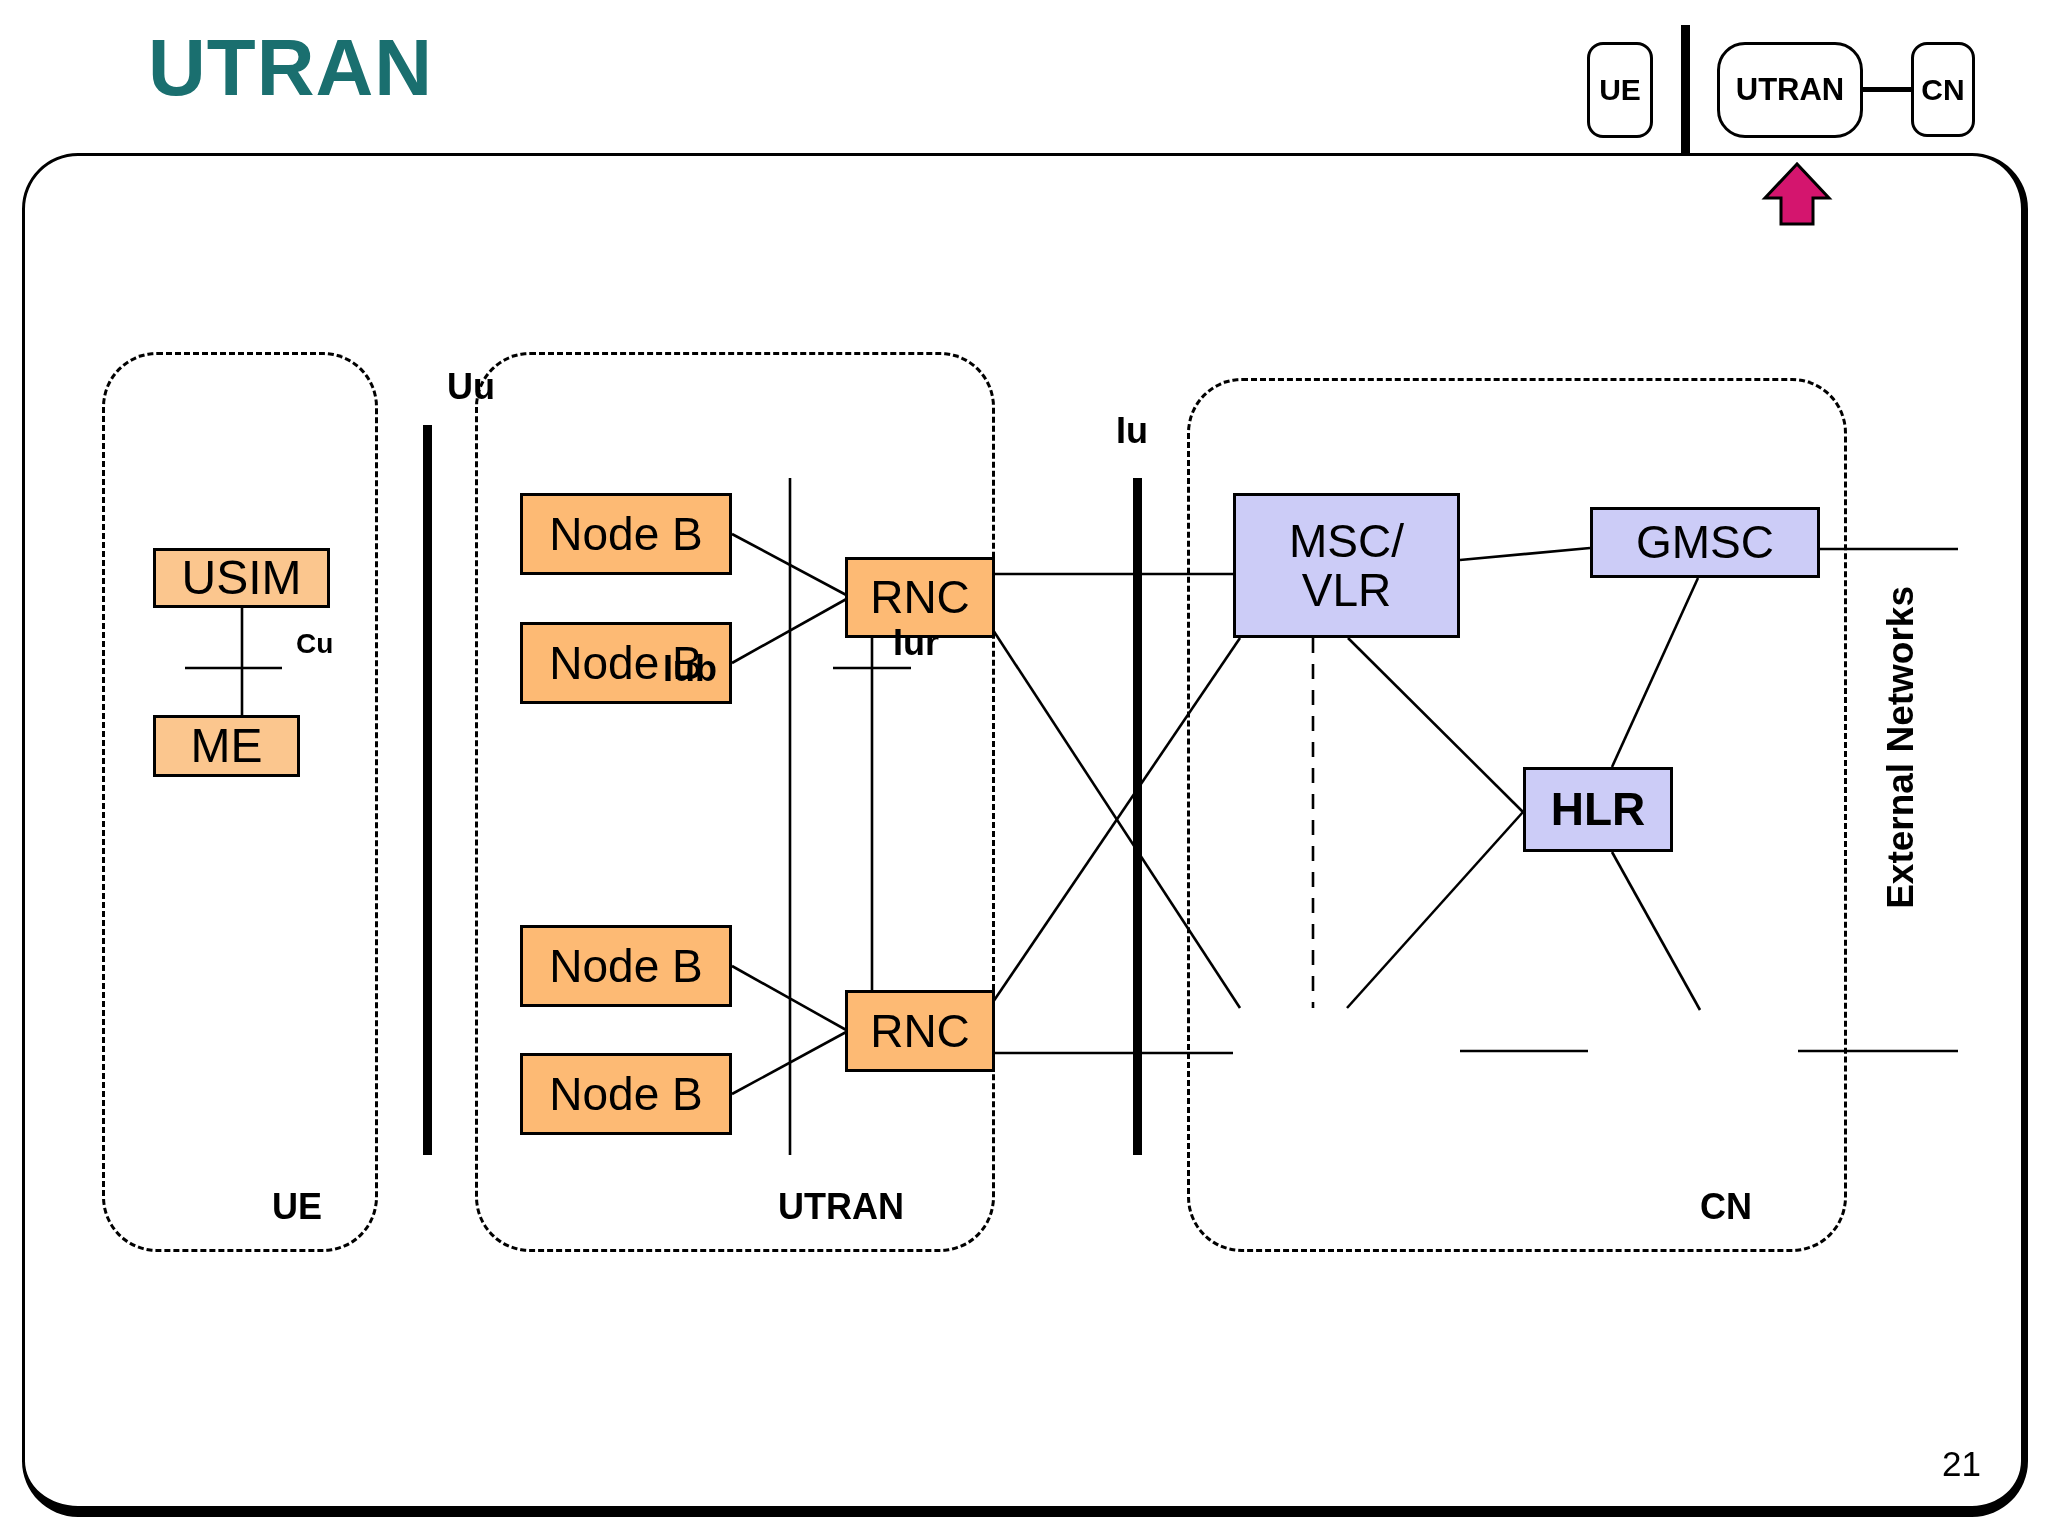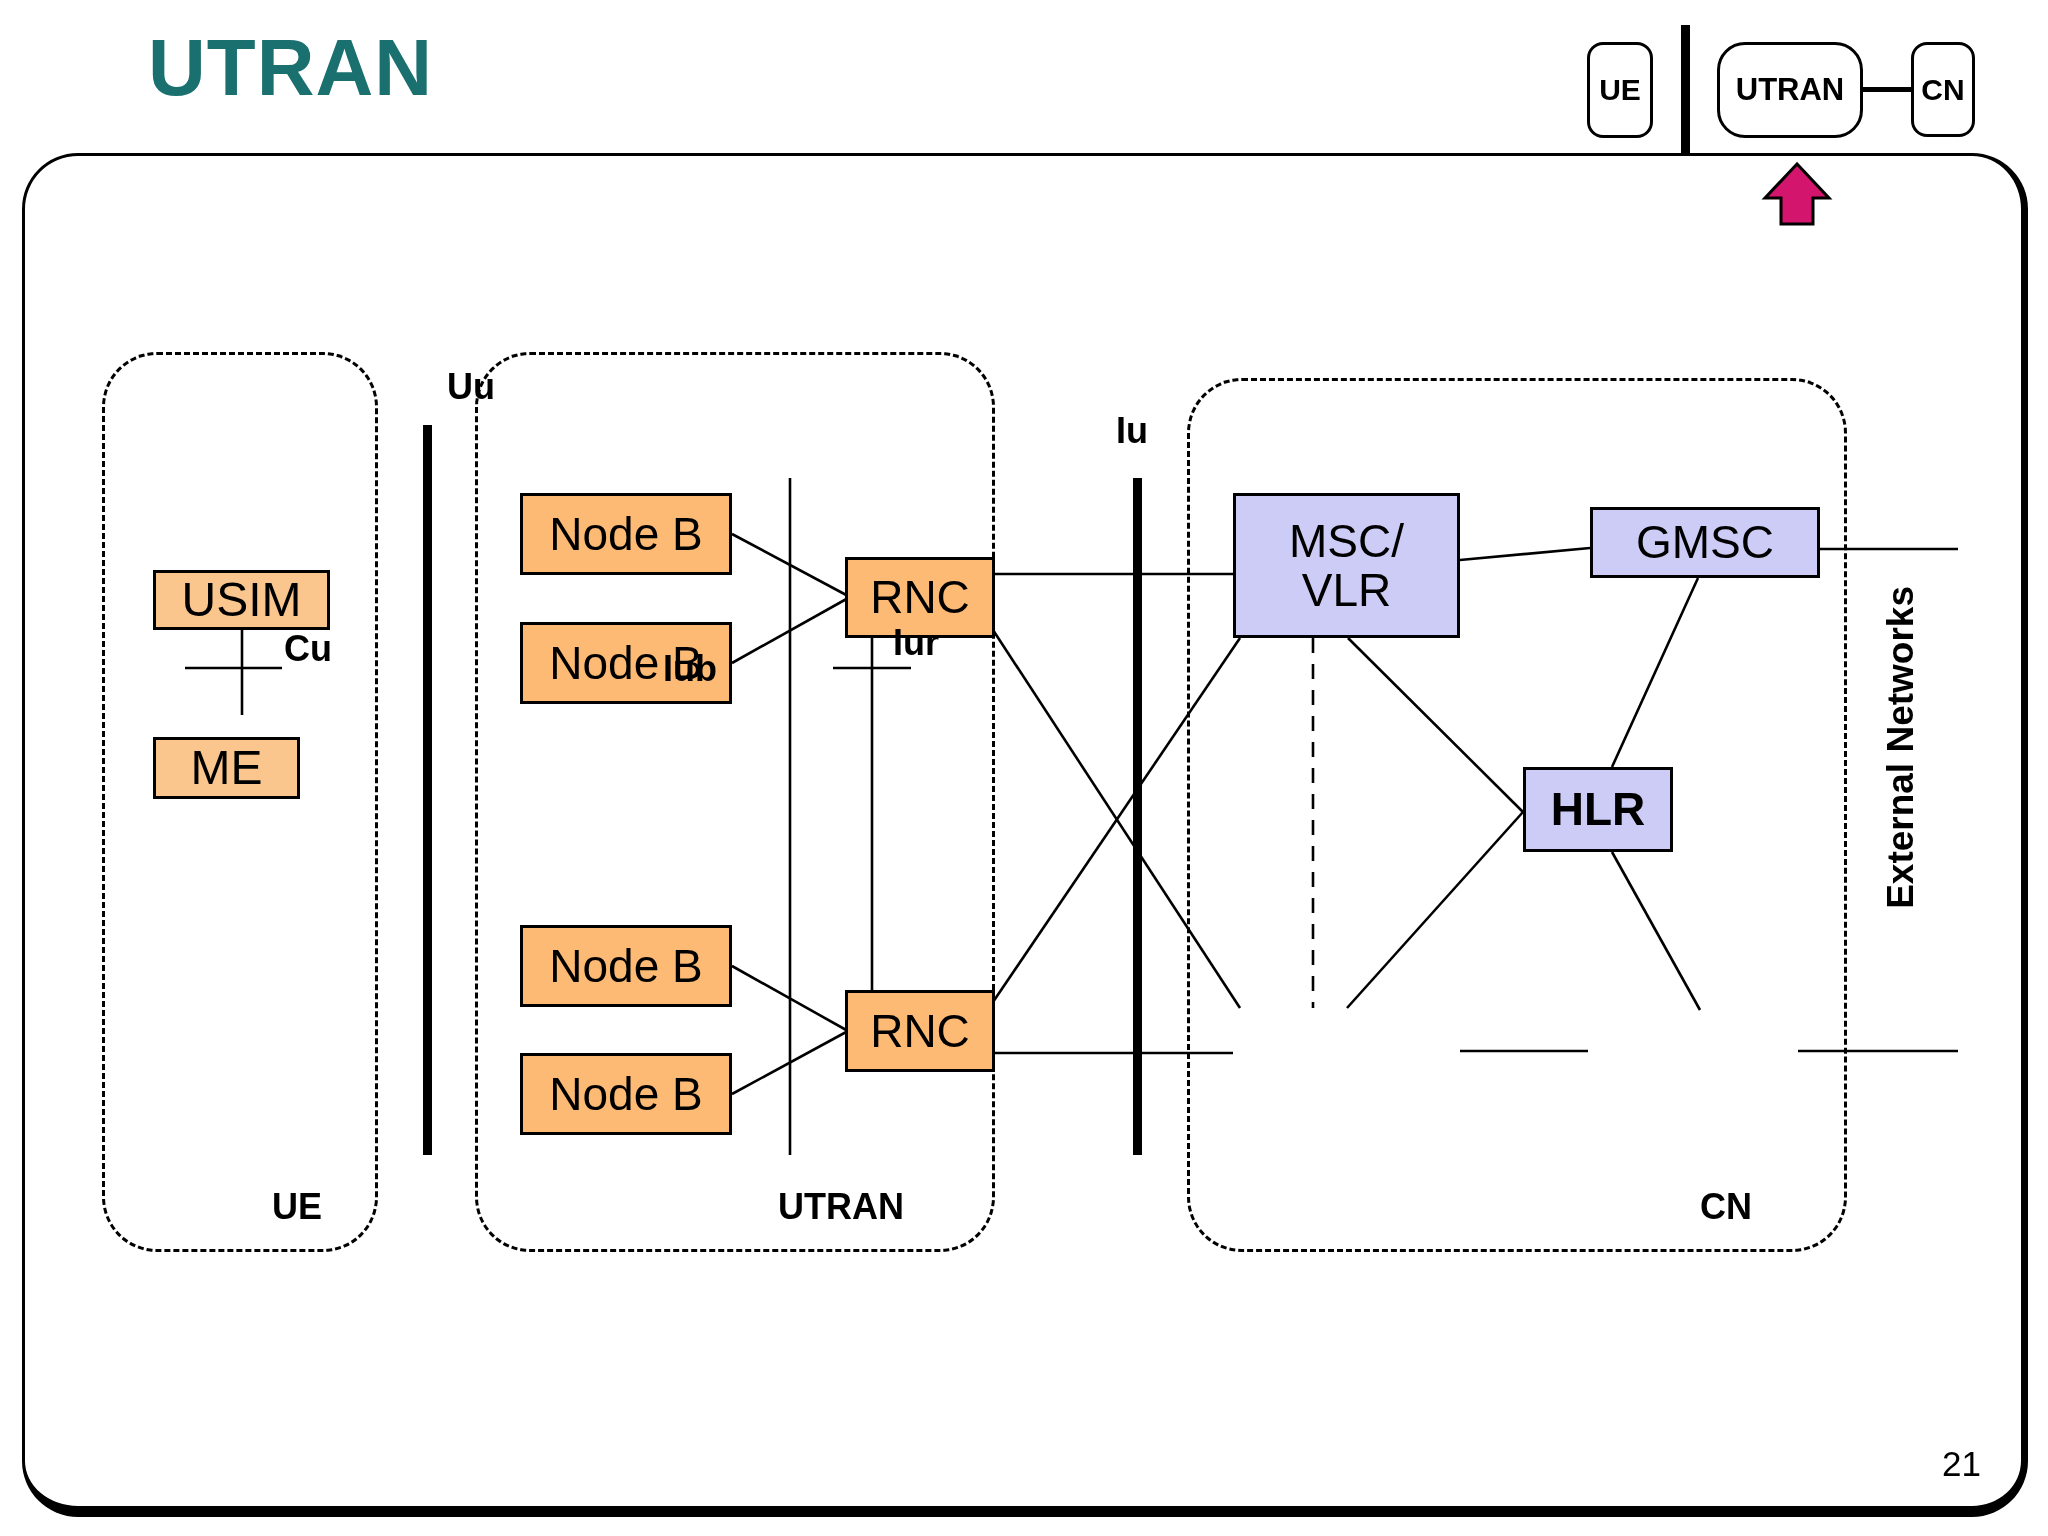--- a/index.html
+++ b/index.html
@@ -37,21 +37,21 @@
   #region-ue{left:102px;top:352px;width:276px;height:900px;}
   #region-utran{left:475px;top:352px;width:520px;height:900px;}
   #region-cn{left:1187px;top:378px;width:660px;height:874px;}
   
   .node{
     box-sizing:border-box;border:3px solid #000;
     display:flex;align-items:center;justify-content:center;
     font-size:46px;line-height:1.05;text-align:center;
   }
   .blue{background:#fdba74;}
-  .orange{background:#fbc68e;margin-top:22px;}
+  .orange{background:#fbc68e;}
   .lav{background:#ccccf7;}
   #usim{left:153px;top:548px;width:177px;height:60px;font-size:48px;}
   #me{left:153px;top:715px;width:147px;height:62px;font-size:48px;}
   #nodeb1{left:520px;top:493px;width:212px;height:82px;}
   #nodeb2{left:520px;top:622px;width:212px;height:82px;}
   #nodeb3{left:520px;top:925px;width:212px;height:82px;}
   #nodeb4{left:520px;top:1053px;width:212px;height:82px;}
   #rnc1{left:845px;top:557px;width:150px;height:81px;}
   #rnc2{left:845px;top:990px;width:150px;height:82px;}
   #msc{left:1233px;top:493px;width:227px;height:145px;flex-direction:column;font-size:46px;}
@@ -59,21 +59,21 @@
   #hlr{left:1523px;top:767px;width:150px;height:85px;font-weight:bold;}
   #sgsn{left:1233px;top:1008px;width:227px;height:84px;}
   #ggsn{left:1588px;top:1010px;width:210px;height:82px;}
   
   .thickbar{background:#000;}
   #uu-bar{left:423px;top:425px;width:9px;height:730px;}
   #iu-bar{left:1133px;top:478px;width:9px;height:677px;}
   
   .lbl{font-weight:bold;font-size:36px;}
   #lbl-uu{left:400px;top:366px;margin-left:47px;}
-  #lbl-cu{left:284px;top:628px;font-size:36px;}
+  #lbl-cu{left:296px;top:628px;font-size:28px;}
   #lbl-iub{left:663px;top:648px;}
   #lbl-iur{left:893px;top:622px;}
   #lbl-iu{left:1116px;top:410px;}
   #lbl-region-ue{left:272px;top:1186px;}
   #lbl-region-utran{left:778px;top:1186px;}
   #lbl-region-cn{left:1700px;top:1186px;}
   #lbl-external{
     left:1880px;top:586px;width:70px;font-weight:bold;font-size:37px;
     writing-mode:vertical-rl;transform:rotate(180deg);text-align:center;
   }

